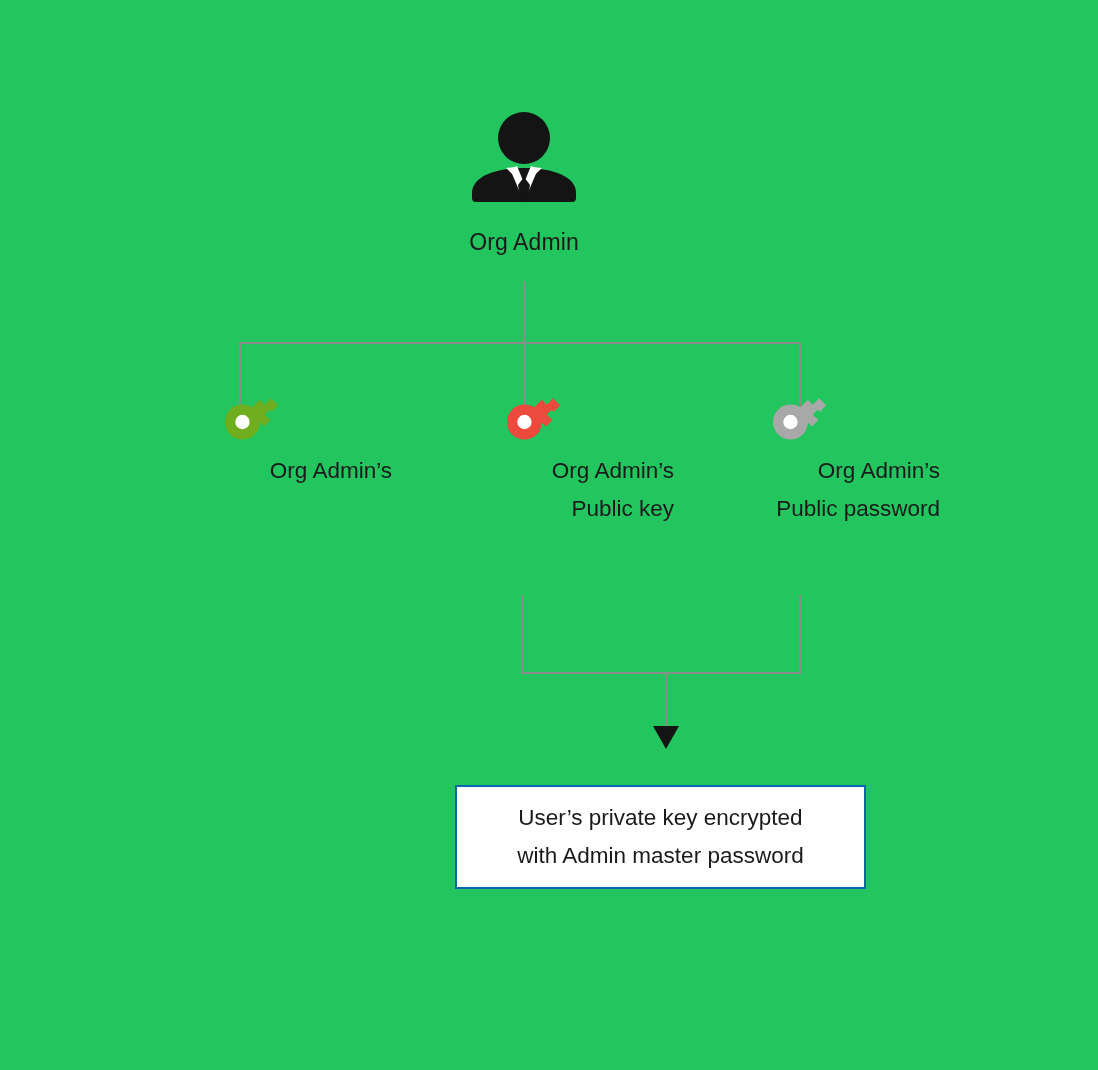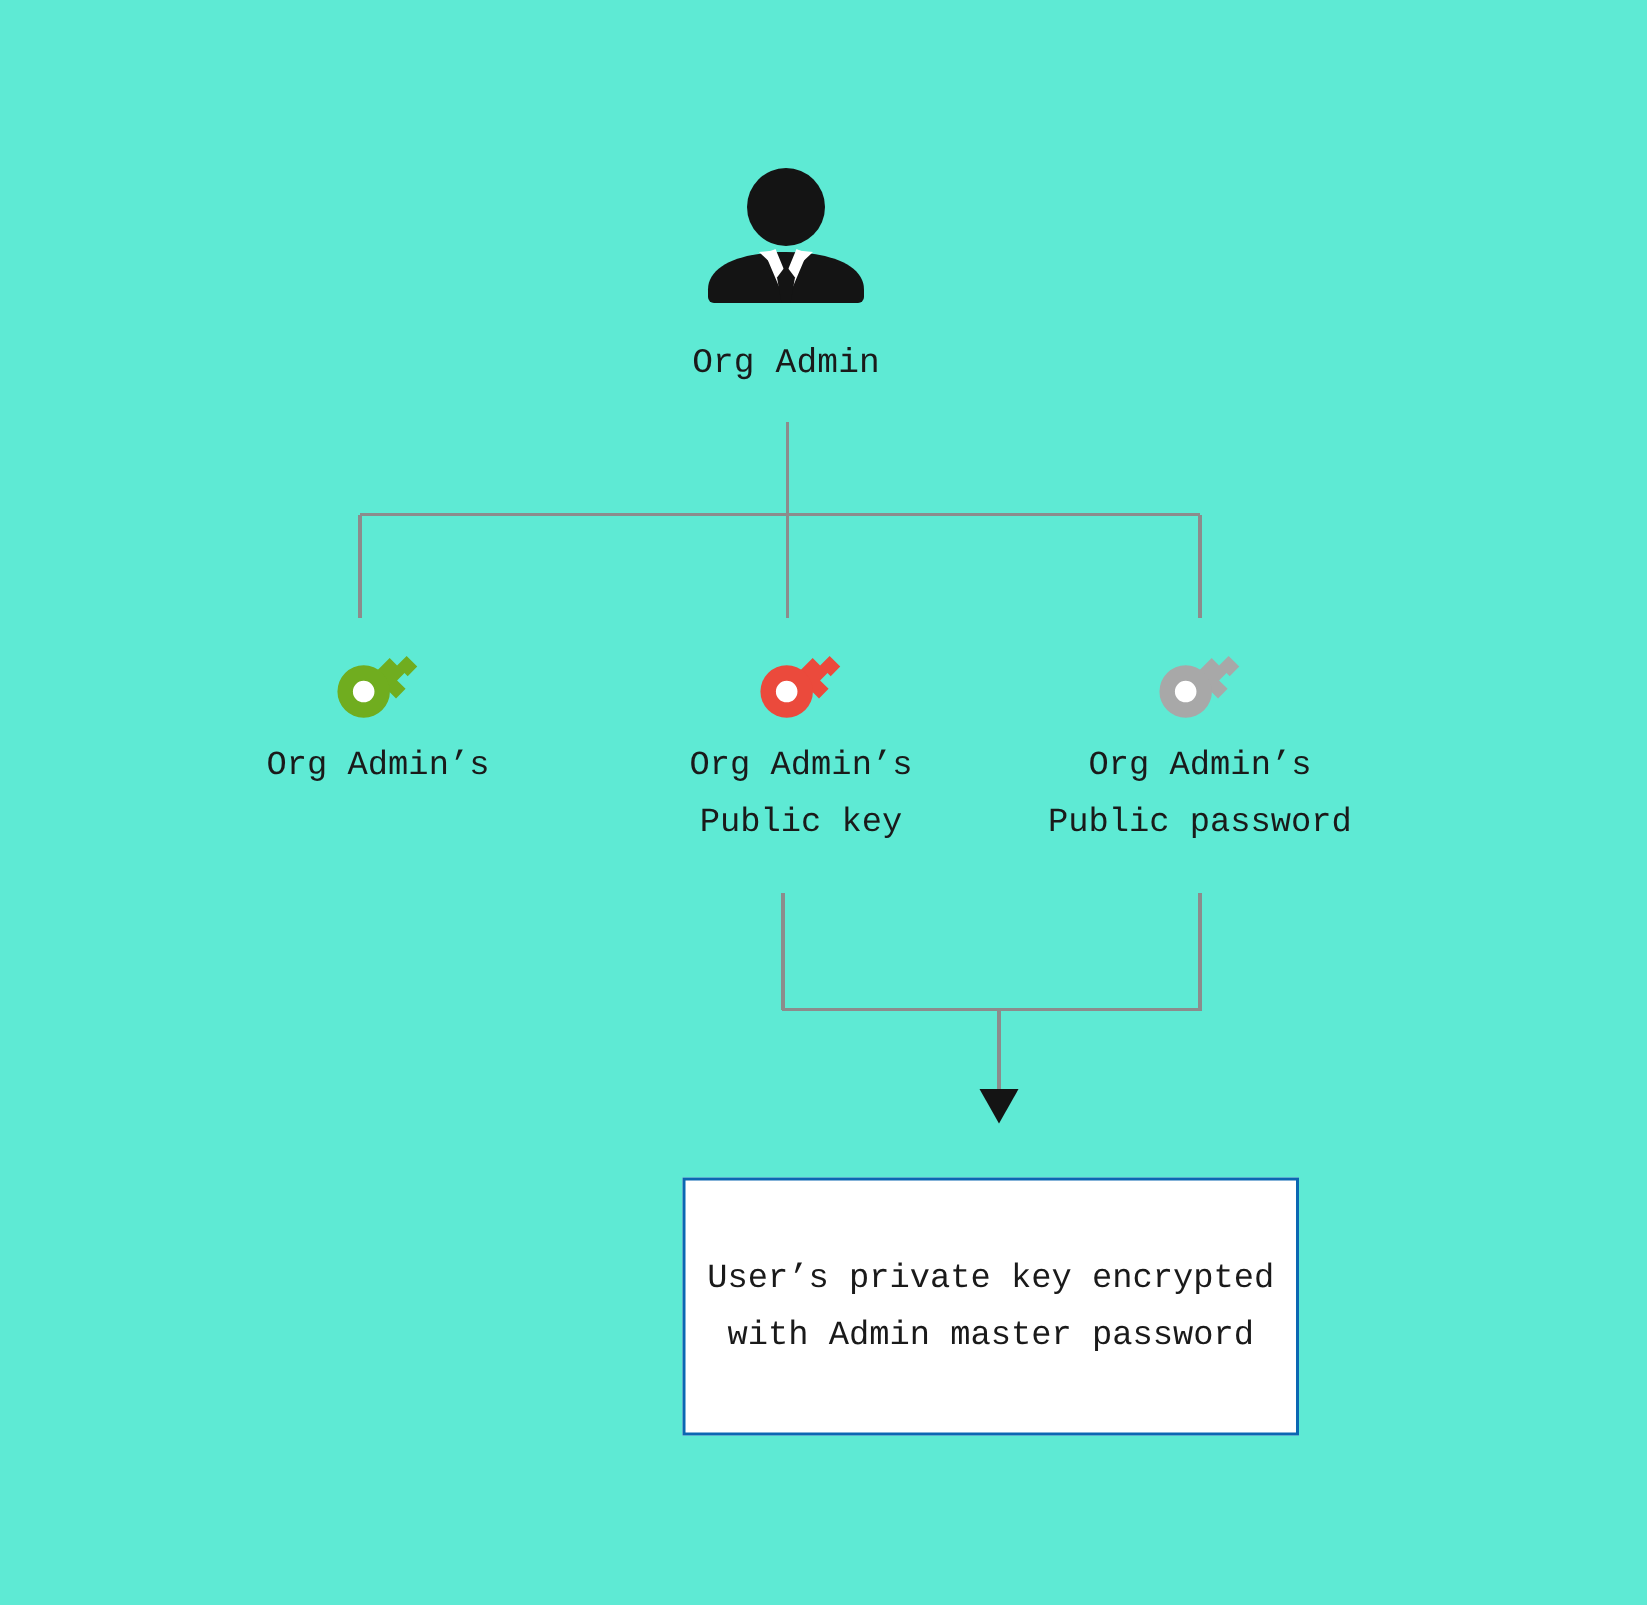--- a/index.html
+++ b/index.html
@@ -12,22 +12,21 @@
     width: 1098px;
     height: 1070px;
     font-family: "Liberation Sans", "DejaVu Sans", sans-serif;
     color: #1a1a1a;
     overflow: hidden;
   }
   #diagram-root {
     position: relative;
     width: 1098px;
     height: 1070px;
-    background: #5eead4;
-    font-family: Liberation Mono, monospace;
+    background: #22c55e;
   }
   .svg-layer {
     position: absolute;
     left: 0;
     top: 0;
     width: 1098px;
     height: 1070px;
   }
   
   .admin-node {
@@ -49,23 +48,23 @@
     color: #1a1a1a;
     letter-spacing: 0.1px;
     white-space: nowrap;
   }
   .admin-label {
     margin-top: 22px;
   }
   
   .key-node {
     position: absolute;
-    top: 423px;
+    top: 384px;
     width: 280px;
-    text-align: center;
+    text-align: right;
   }
   .key-node.pos-left   { left: 112px; }
   .key-node.pos-center { left: 394px; }
   .key-node.pos-right  { left: 660px; }
 
   .key-icon-wrap {
     display: block;
     height: 62px;
   }
   .key-label {
@@ -78,21 +77,21 @@
   .key-label .l2 {
     display: block;
     white-space: nowrap;
   }
   
   .result-box {
     position: absolute;
     left: 455px;
     top: 785px;
     width: 411px;
-    height: 172px;
+    height: 104px;
     box-sizing: border-box;
     border: 2px solid #0b67b2;
     background: #ffffff;
     display: flex;
     align-items: center;
     justify-content: center;
   }
   .result-text {
     font-size: 22.5px;
     line-height: 38px;

